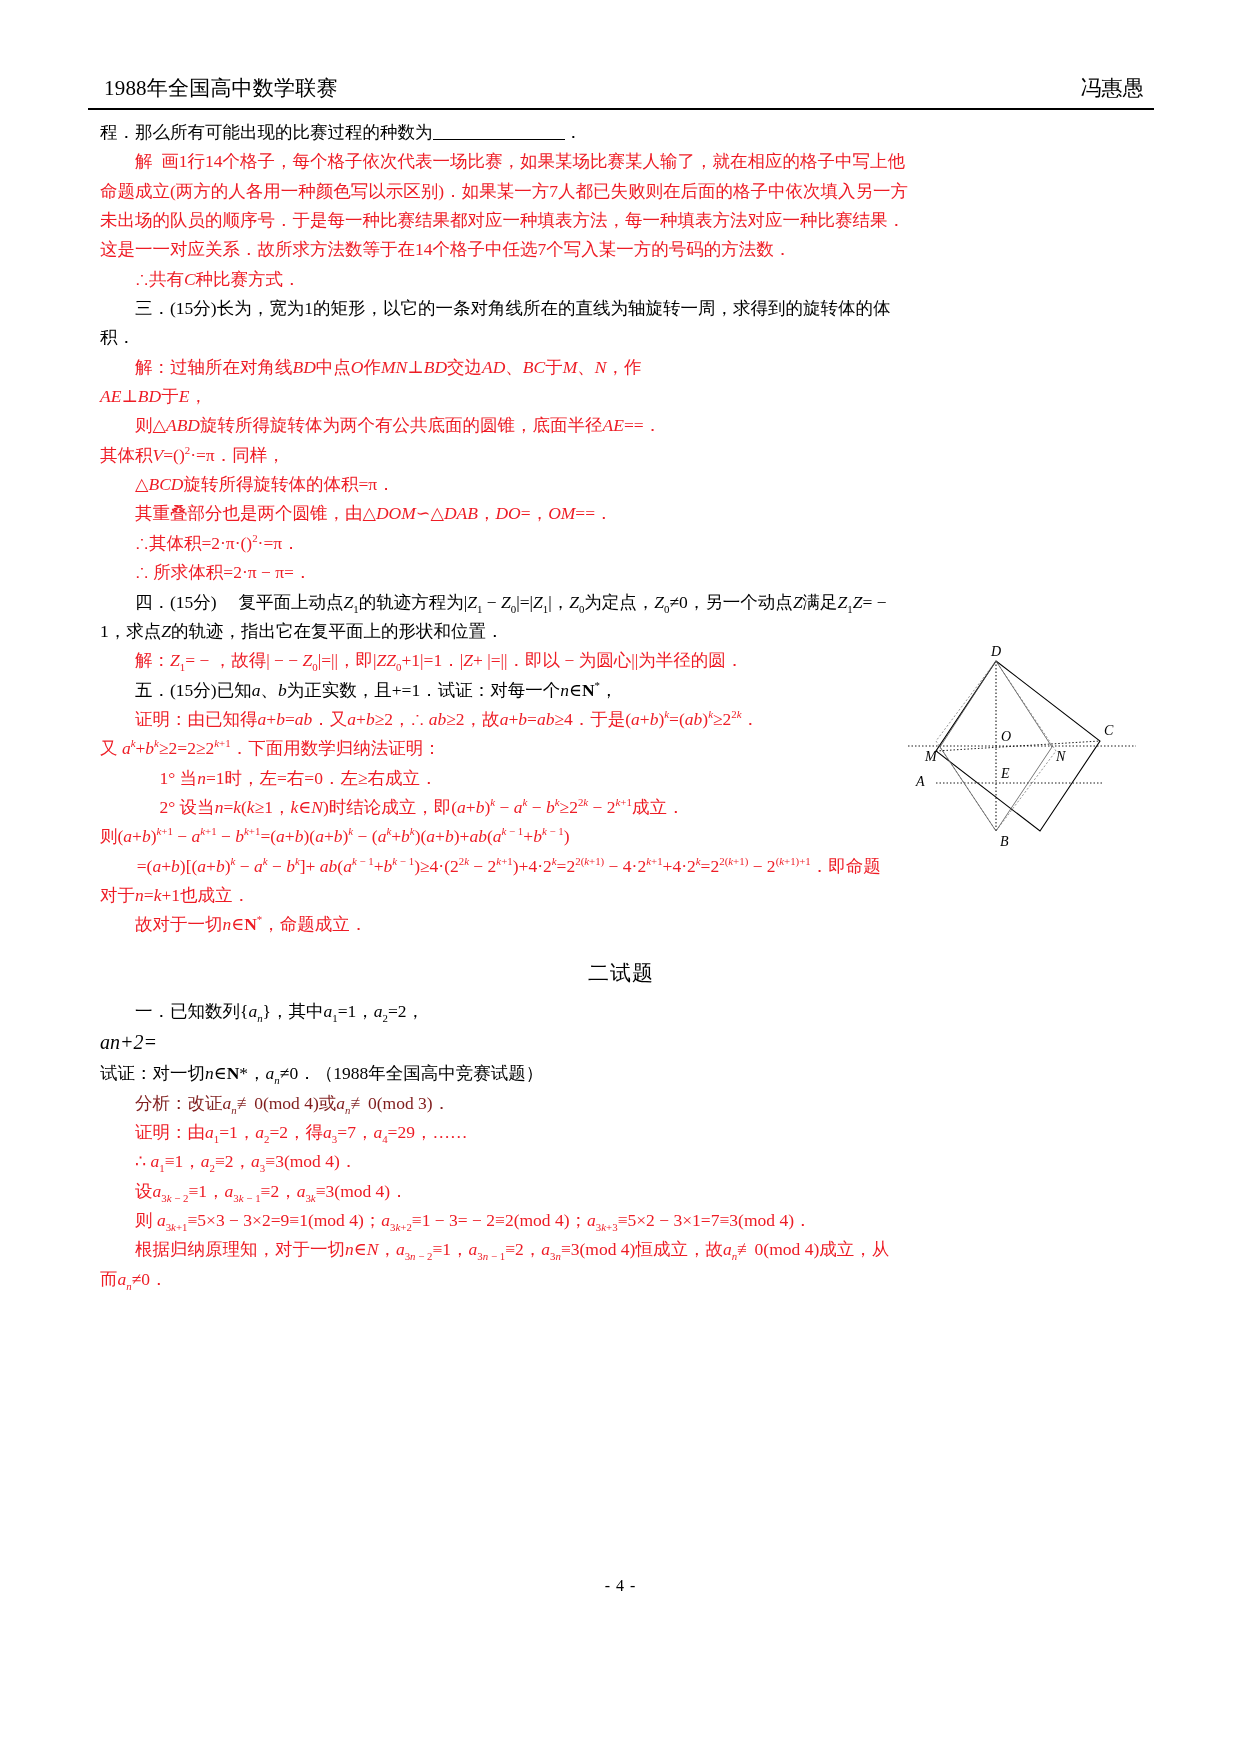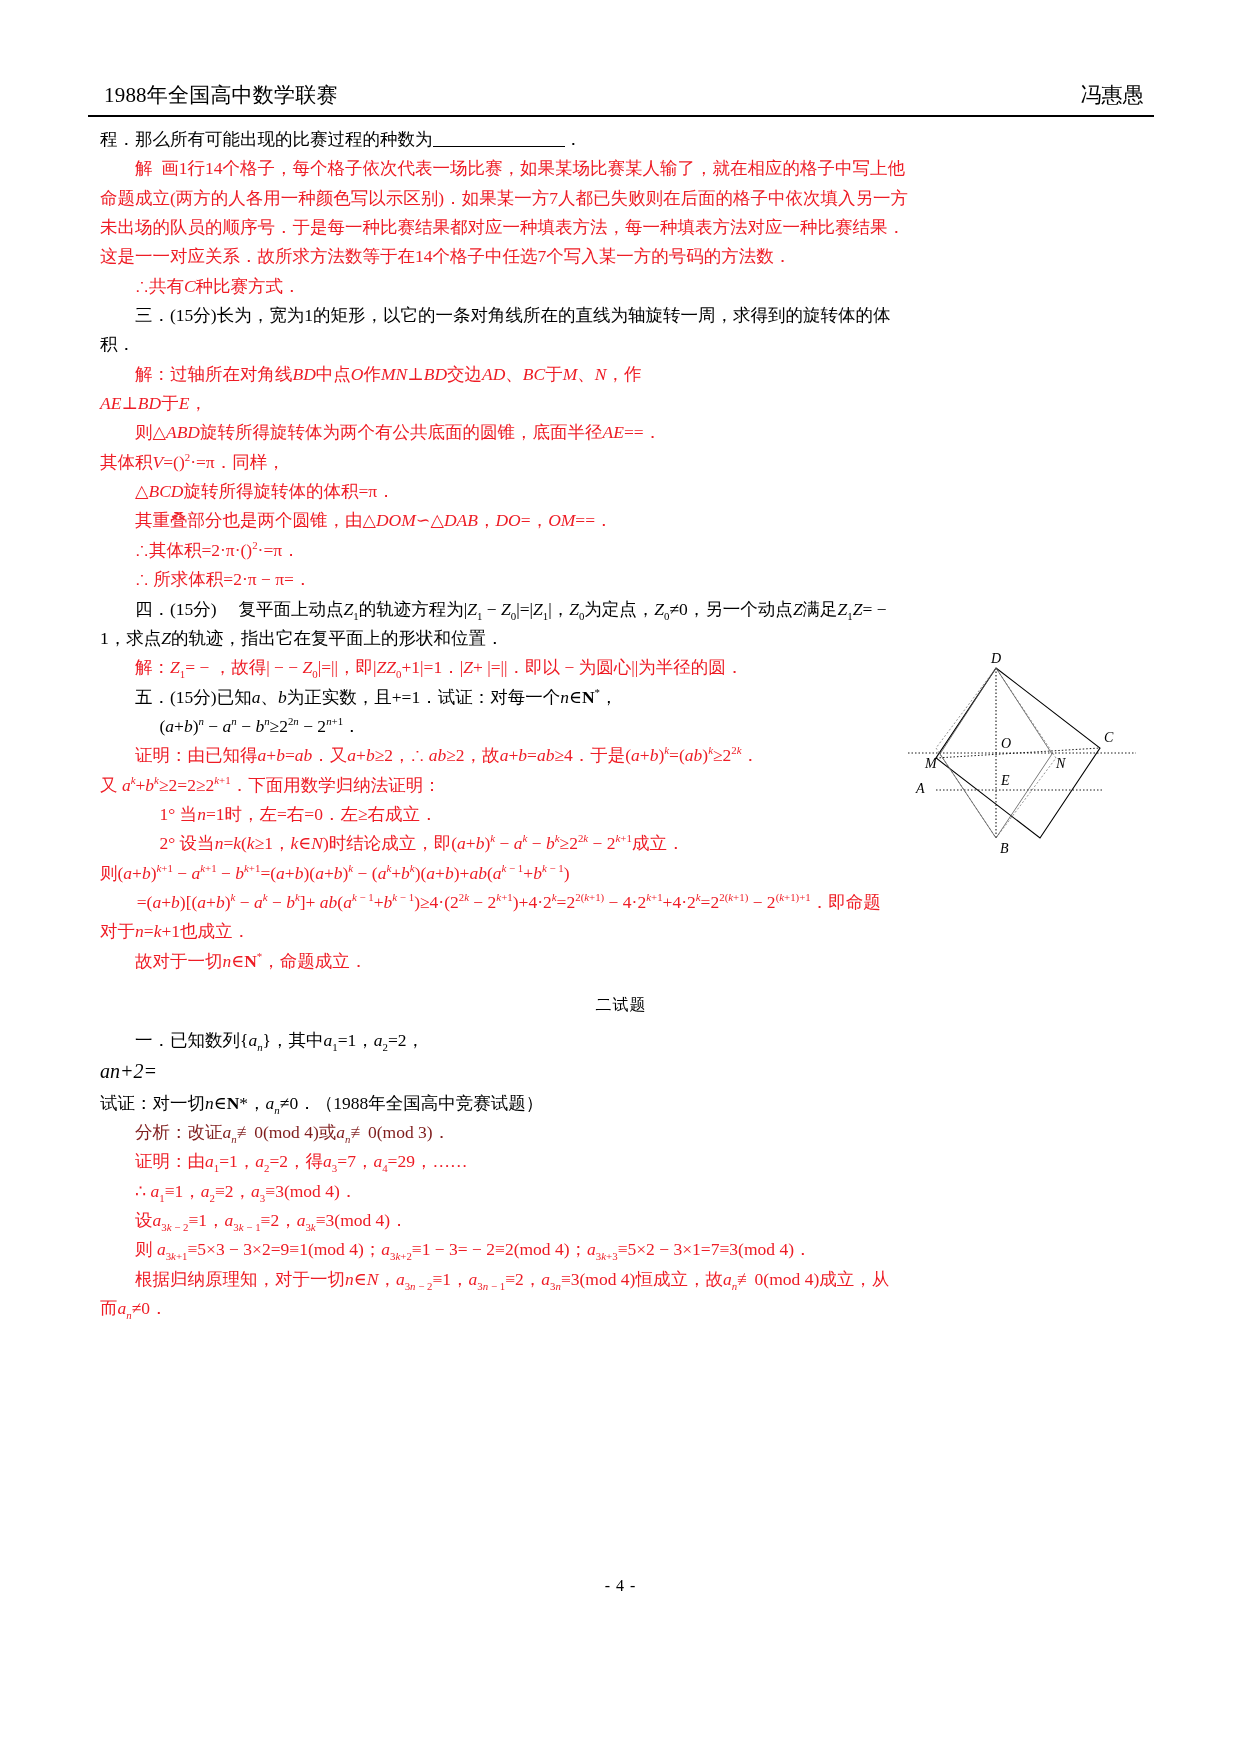--- a/index.html
+++ b/index.html
@@ -33,21 +33,21 @@
   
   .runhead {
     display: flex;
     justify-content: space-between;
     align-items: flex-end;
     font-size: 21px;
     letter-spacing: 0.2px;
     padding: 0 4px 4px 16px;
   }
   .runhead .left { }
-  .runhead .right { padding-right: 6px; margin-top: 7px; }
+  .runhead .right { padding-right: 6px; }
   .rule {
     border-bottom: 2.2px solid #000;
     margin-top: 2px;
     margin-bottom: 8px;
   }
 
   
   p.body {
     margin: 0 0 1px 12px;
     font-size: 17.5px;
@@ -69,21 +69,21 @@
 
   .blank {
     display: inline-block;
     width: 132px;
     border-bottom: 1.4px solid #000;
     vertical-align: -2px;
   }
 
   .centered { text-align: center; }
   .sec-title {
-    font-size: 16px;
+    font-size: 21px;
     margin: 20px 0 10px 0;
     text-align: center;
     letter-spacing: 1px;
   }
 
   
   .figure {
     position: absolute;
     right: 6px;
     top: 290px;
@@ -178,21 +178,20 @@
           <text x="108" y="203" font-family="Liberation Serif, serif" font-style="italic" font-size="14" fill="#000">B</text>
         </svg>
       </div>
     </div>
 
     <p class="body black ind1"><span>四．</span><span>(15分)</span>&nbsp;&nbsp;&nbsp;&nbsp;&nbsp;复平面上动点<span class="math">Z</span><sub>1</sub>的轨迹方程为|<span class="math">Z</span><sub>1</sub> − <span class="math">Z</span><sub>0</sub>|=|<span class="math">Z</span><sub>1</sub>|，<span class="math">Z</span><sub>0</sub>为定点，<span class="math">Z</span><sub>0</sub>≠0，另一个动点<span class="math">Z</span>满足<span class="math">Z</span><sub>1</sub><span class="math">Z</span>= −</p>
     <p class="body black">1，求点<span class="math">Z</span>的轨迹，指出它在复平面上的形状和位置．</p>
     <p class="body red ind1">解：<span class="math">Z</span><sub>1</sub>= − ，故得| − − <span class="math">Z</span><sub>0</sub>|=||，即|<span class="math">ZZ</span><sub>0</sub>+1|=1．|<span class="math">Z</span>+ |=||．即以 − 为圆心||为半径的圆．</p>
 
     <p class="body black ind1"><span>五．</span><span>(15分)</span>已知<span class="math">a</span>、<span class="math">b</span>为正实数，且+=1．试证：对每一个<span class="math">n</span>∈<b>N</b><sup>*</sup>，</p>
-    <p class="body black ind25">(<span class="math">a</span>+<span class="math">b</span>)<sup><span class="math">n</span></sup> − <span class="math">a</span><sup><span class="math">n</span></sup> − <span class="math">b</span><sup><span class="math">n</span></sup>≥2<sup>2<span class="math">n</span></sup> − 2<sup><span class="math">n</span>+1</sup>．</p>
 
     <p class="body red ind1">证明：由已知得<span class="math">a</span>+<span class="math">b</span>=<span class="math">ab</span>．又<span class="math">a</span>+<span class="math">b</span>≥2，∴ <span class="math">ab</span>≥2，故<span class="math">a</span>+<span class="math">b</span>=<span class="math">ab</span>≥4．于是(<span class="math">a</span>+<span class="math">b</span>)<sup><span class="math">k</span></sup>=(<span class="math">ab</span>)<sup><span class="math">k</span></sup>≥2<sup>2<span class="math">k</span></sup>．</p>
     <p class="body red">又 <span class="math">a</span><sup><span class="math">k</span></sup>+<span class="math">b</span><sup><span class="math">k</span></sup>≥2=2≥2<sup><span class="math">k</span>+1</sup>．下面用数学归纳法证明：</p>
     <p class="body red ind25">1° 当<span class="math">n</span>=1时，左=右=0．左≥右成立．</p>
     <p class="body red ind25">2° 设当<span class="math">n</span>=<span class="math">k</span>(<span class="math">k</span>≥1，<span class="math">k</span>∈<span class="math">N</span>)时结论成立，即(<span class="math">a</span>+<span class="math">b</span>)<sup><span class="math">k</span></sup> − <span class="math">a</span><sup><span class="math">k</span></sup> − <span class="math">b</span><sup><span class="math">k</span></sup>≥2<sup>2<span class="math">k</span></sup> − 2<sup><span class="math">k</span>+1</sup>成立．</p>
     <p class="body red">则(<span class="math">a</span>+<span class="math">b</span>)<sup><span class="math">k</span>+1</sup> − <span class="math">a</span><sup><span class="math">k</span>+1</sup> − <span class="math">b</span><sup><span class="math">k</span>+1</sup>=(<span class="math">a</span>+<span class="math">b</span>)(<span class="math">a</span>+<span class="math">b</span>)<sup><span class="math">k</span></sup> − (<span class="math">a</span><sup><span class="math">k</span></sup>+<span class="math">b</span><sup><span class="math">k</span></sup>)(<span class="math">a</span>+<span class="math">b</span>)+<span class="math">ab</span>(<span class="math">a</span><sup><span class="math">k</span> − 1</sup>+<span class="math">b</span><sup><span class="math">k</span> − 1</sup>)</p>
     <p class="body red ind15">=(<span class="math">a</span>+<span class="math">b</span>)[(<span class="math">a</span>+<span class="math">b</span>)<sup><span class="math">k</span></sup> − <span class="math">a</span><sup><span class="math">k</span></sup> − <span class="math">b</span><sup><span class="math">k</span></sup>]+ <span class="math">ab</span>(<span class="math">a</span><sup><span class="math">k</span> − 1</sup>+<span class="math">b</span><sup><span class="math">k</span> − 1</sup>)≥4·(2<sup>2<span class="math">k</span></sup> − 2<sup><span class="math">k</span>+1</sup>)+4·2<sup><span class="math">k</span></sup>=2<sup>2(<span class="math">k</span>+1)</sup> − 4·2<sup><span class="math">k</span>+1</sup>+4·2<sup><span class="math">k</span></sup>=2<sup>2(<span class="math">k</span>+1)</sup> − 2<sup>(<span class="math">k</span>+1)+1</sup>．即命题</p>
     <p class="body red">对于<span class="math">n</span>=<span class="math">k</span>+1也成立．</p>
     <p class="body red ind1">故对于一切<span class="math">n</span>∈<b>N</b><sup>*</sup>，命题成立．</p>
 

